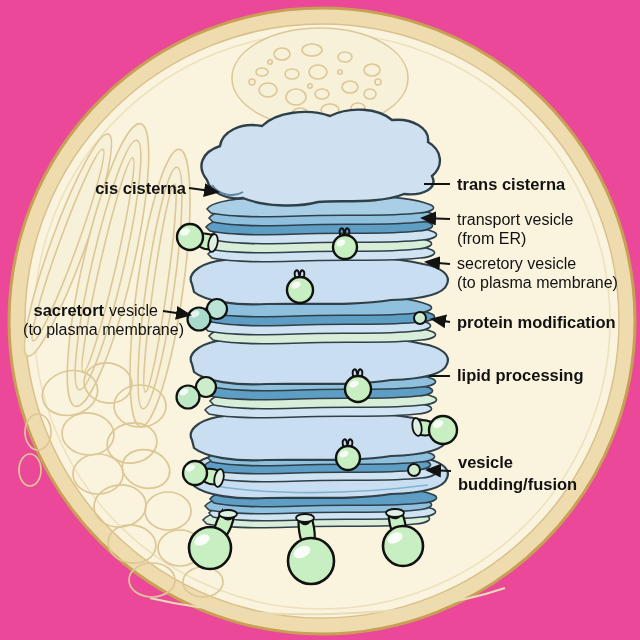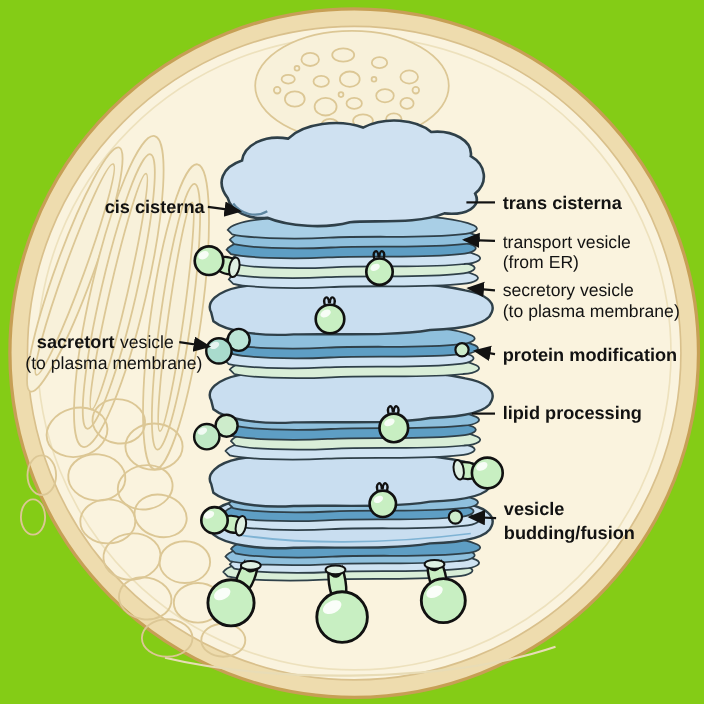--- a/index.html
+++ b/index.html
@@ -1,16 +1,16 @@
 <!DOCTYPE html>
 <html><head>
 <meta charset="utf-8">
 <style>
   html,body{margin:0;padding:0;background:#fbfbfa;}
-  .stage{width:640px;height:640px;position:relative;overflow:hidden;background:#84cc16;}
+  .stage{width:640px;height:640px;position:relative;overflow:hidden;background:#ec4899;}
   svg{display:block;}
   text{font-family:"Liberation Sans","DejaVu Sans",sans-serif;fill:#121212;}
   .lbl{font-size:16px;font-weight:400;}
   .lblb{font-size:16.5px;font-weight:700;}
 </style>
 </head>
 <body>
 
 <div class="stage">
 <svg width="640" height="640" viewBox="0 0 640 640">

